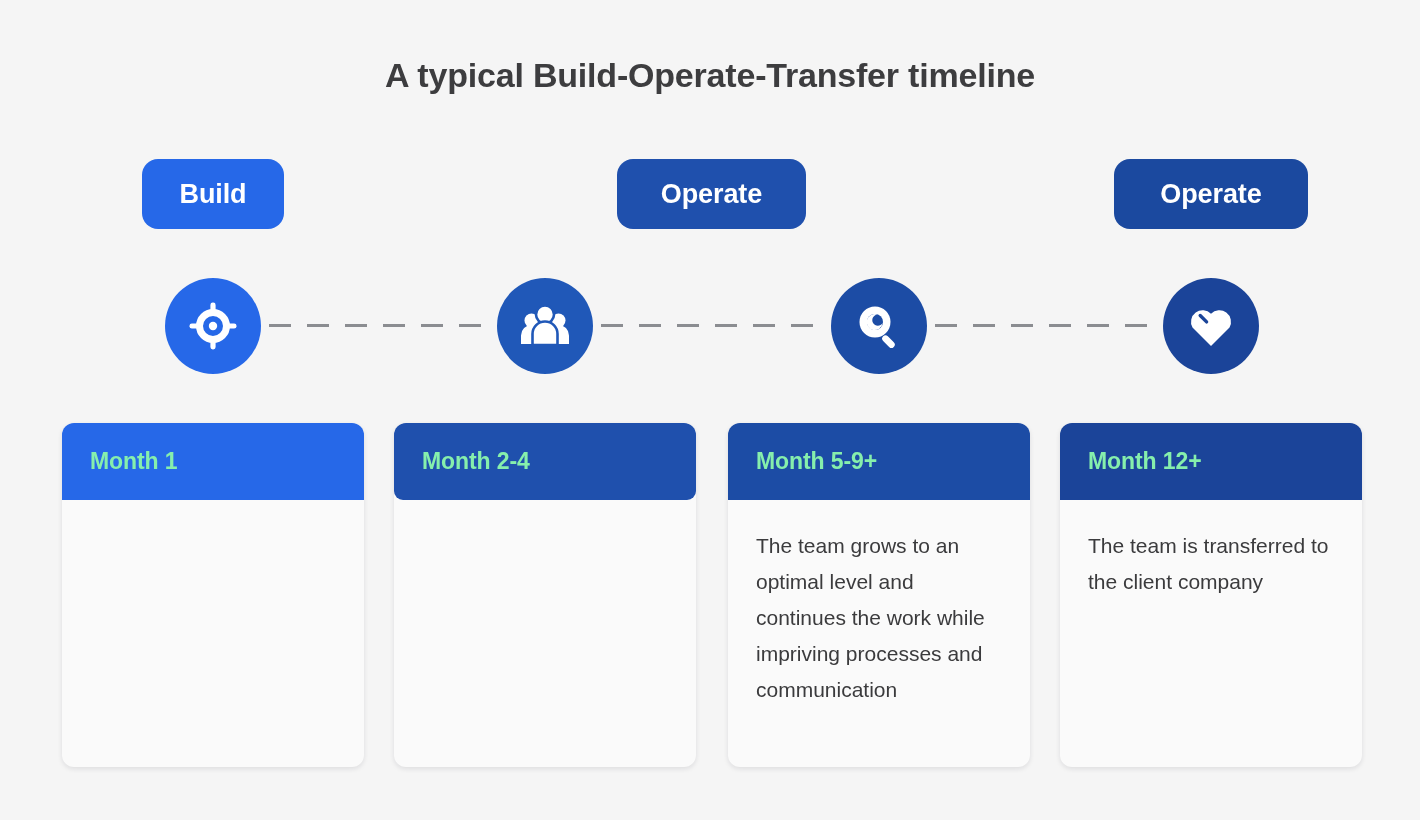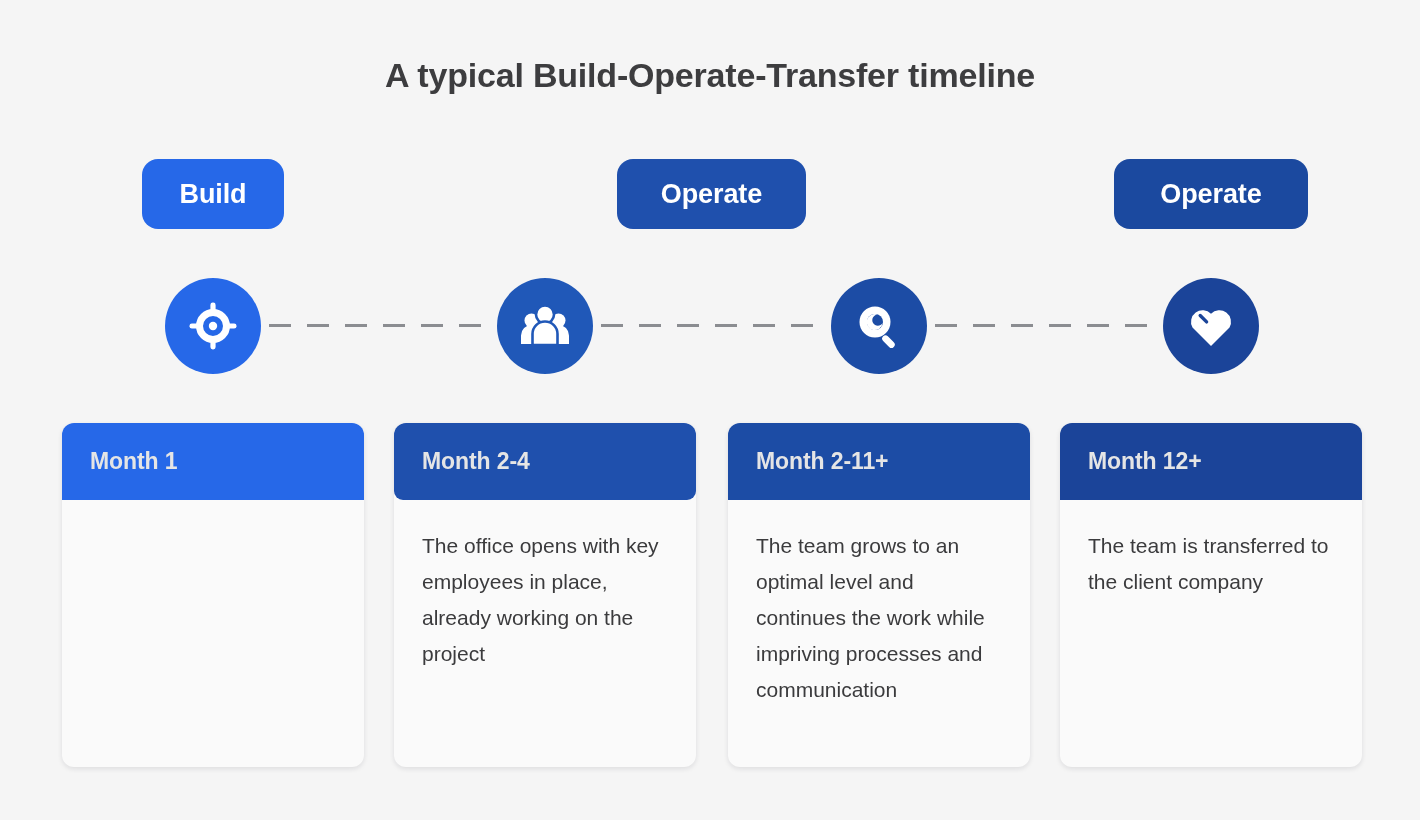--- a/index.html
+++ b/index.html
@@ -107,21 +107,21 @@
   #card-1 { left: 62px;   }
   #card-2 { left: 394px;  }
   #card-3 { left: 728px;  }
   #card-4 { left: 1060px; }
 
   .card-header {
     height: 77px;
     display: flex;
     align-items: center;
     padding-left: 28px;
-    color: #e5e5e5;
+    color: #86efac;
     font-size: 23px;
     font-weight: bold;
     letter-spacing: -0.1px;
     box-sizing: border-box;
   }
   #card-1 .card-header { background: #2668e8; }
   #card-2 .card-header { background: #1f50ad; border-radius: 9px; }
   #card-3 .card-header { background: #1c4ca5; }
   #card-4 .card-header { background: #1b4499; }
 
@@ -219,26 +219,25 @@
   <div class="card" id="card-1">
     <div class="card-header">
       <span>Month 1</span>
     </div>
   </div>
 
   <div class="card" id="card-2">
     <div class="card-header">
       <span>Month 2-4</span>
     </div>
-    <div class="card-body">The office opens with key employees in place, already working on the project</div>
   </div>
 
   <div class="card" id="card-3">
     <div class="card-header">
-      <span>Month 2-11+</span>
+      <span>Month 5-9+</span>
     </div>
     <div class="card-body">The team grows to an optimal level and continues the work while impriving processes and communication</div>
   </div>
 
   <div class="card" id="card-4">
     <div class="card-header">
       <span>Month 12+</span>
     </div>
     <div class="card-body">The team is transferred to the client company</div>
   </div>

